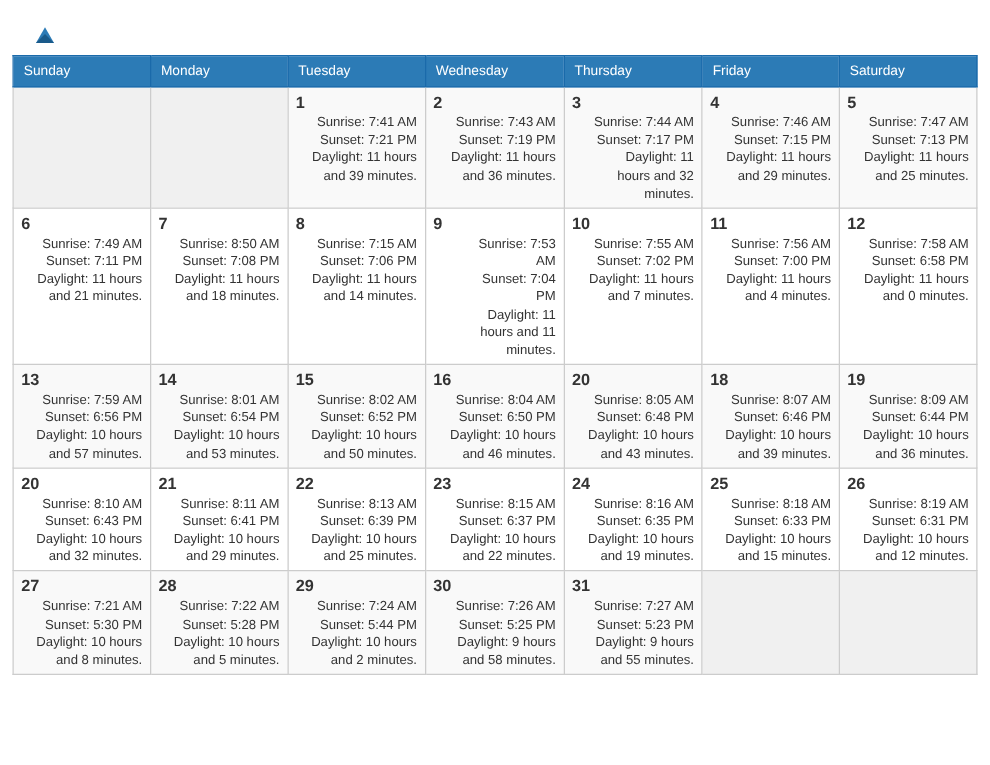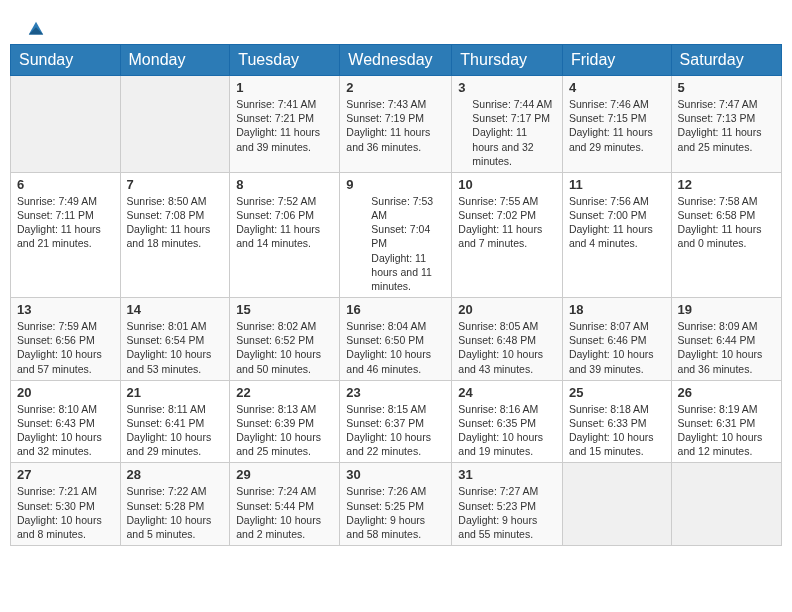--- a/index.html
+++ b/index.html
@@ -50,21 +50,21 @@
     .calendar {
       width: 100%;
       border-collapse: collapse;
       margin-top: 5px;
     }
     .calendar th {
       background: #2c7bb6;
       color: #fff;
       text-align: left;
       padding: 6px 8px;
-      font-size: 16px;
+      font-size: 11px;
       font-weight: normal;
       border: 1px solid #1a6aaa;
     }
     .calendar td {
       border: 1px solid #ccc;
       vertical-align: top;
       padding: 4px 6px;
       width: 113px;
       min-height: 80px;
       background: #fff;
@@ -78,20 +78,21 @@
     .day-number {
       font-size: 13px;
       font-weight: bold;
       color: #333;
       margin-bottom: 2px;
     }
     .day-info {
       font-size: 10.5px;
       color: #333;
       line-height: 1.35;
+      text-align: right;
     }
     .empty-cell {
       background: #f0f0f0 !important;
     }
   </style>
 </head>
 <body>
 
 <div class="header">
   <div class="logo">
@@ -165,21 +166,21 @@
 Daylight: 11 hours and 21 minutes.</div>
         </td>
         <td>
           <div class="day-number">7</div>
           <div class="day-info" style="white-space: pre-line;">Sunrise: 8:50 AM
 Sunset: 7:08 PM
 Daylight: 11 hours and 18 minutes.</div>
         </td>
         <td>
           <div class="day-number">8</div>
-          <div class="day-info" style="white-space: pre-line;">Sunrise: 7:52 AM
+          <div class="day-info" style="white-space: pre-line;">Sunrise: 7:15 AM
 Sunset: 7:06 PM
 Daylight: 11 hours and 14 minutes.</div>
         </td>
         <td>
           <div class="day-number">9</div>
           <div class="day-info" style="white-space: pre-line; margin-left: 25px;">Sunrise: 7:53 AM
 Sunset: 7:04 PM
 Daylight: 11 hours and 11 minutes.</div>
         </td>
         <td>

